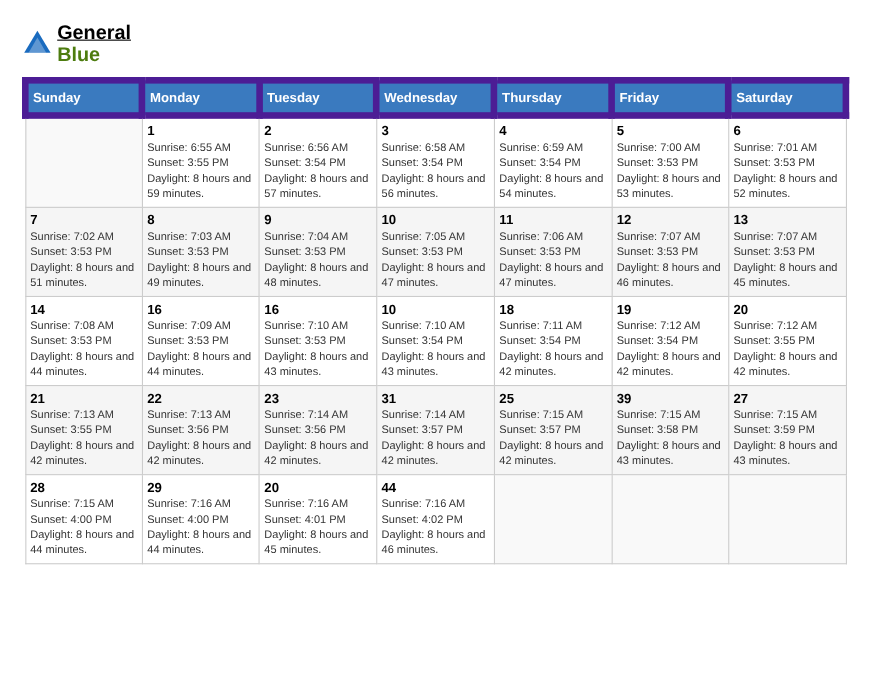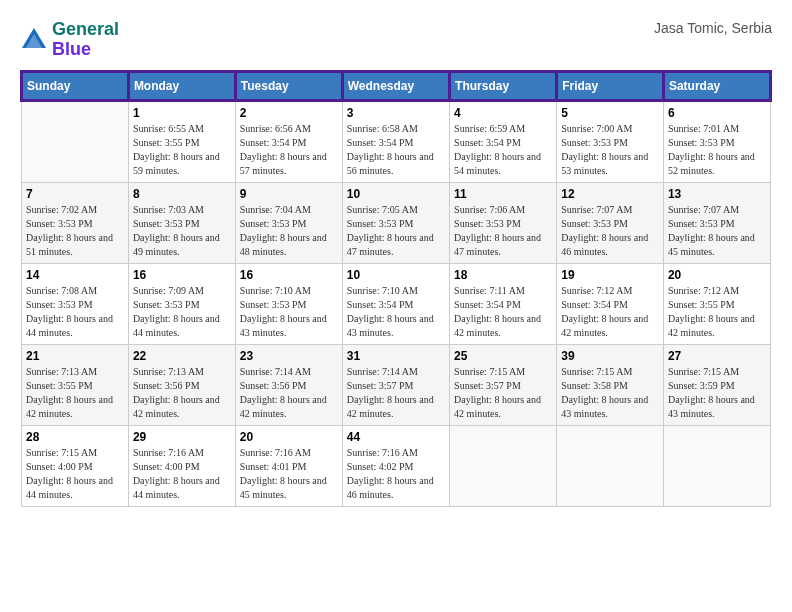--- a/index.html
+++ b/index.html
@@ -19,22 +19,22 @@
     .logo {
       display: flex;
       align-items: center;
       gap: 4px;
     }
     .logo-text {
       font-size: 18px;
       font-weight: bold;
       line-height: 1.1;
     }
-    .logo-general { color: #0f766e; }
-    .logo-blue { color: #6d28d9; text-align: center; }
+    .logo-general { color: #000000; text-decoration: underline; }
+    .logo-blue { color: #4d7c0f; text-align: center; }
     .logo-icon {
       width: 28px;
       height: 28px;
     }
     .title-block {
       text-align: right;
     }
     .month-title {
       font-size: 32px;
       font-weight: bold;
@@ -48,21 +48,21 @@
       width: 100%;
       border-collapse: collapse;
       font-size: 11px;
     }
     .calendar th {
       background: #3a7abf;
       color: #fff;
       padding: 6px 4px;
       text-align: left;
       font-size: 12px;
-      border: 3px solid #4c1d95;
+      border: 6px solid #4c1d95;
     }
     .calendar td {
       border: 1px solid #ccc;
       vertical-align: top;
       padding: 4px;
       width: 108px;
       min-height: 80px;
       background: #fff;
     }
     .calendar td.empty {
@@ -71,41 +71,39 @@
     .day-num {
       font-weight: bold;
       font-size: 12px;
       margin-bottom: 2px;
       display: block;
     }
     .day-info {
       font-size: 10px;
       color: #333;
       line-height: 1.4;
-      font-family: Liberation Serif, serif;
     }
     tr:nth-child(even) td { background: #f5f5f5; }
     tr:nth-child(even) td.empty { background: #f0f0f0; }
   </style>
 </head>
 <body>
 
 <div class="header">
   <div class="logo">
     <svg class="logo-icon" viewBox="0 0 28 28">
       <polygon points="14,2 26,22 2,22" fill="#1a6bbf"></polygon>
       <polygon points="14,8 22,22 6,22" fill="#fff" opacity="0.3"></polygon>
     </svg>
     <div class="logo-text">
       <span class="logo-general">General</span><br>
       <span class="logo-blue">Blue</span>
     </div>
   </div>
   <div class="title-block">
-    <div class="subtitle">Jasa Tomic, Serbia</div>
   </div>
 </div>
 
 <table class="calendar">
   <thead>
     <tr>
     <th>Sunday</th>
         <th>Monday</th>
         <th>Tuesday</th>
         <th>Wednesday</th>

